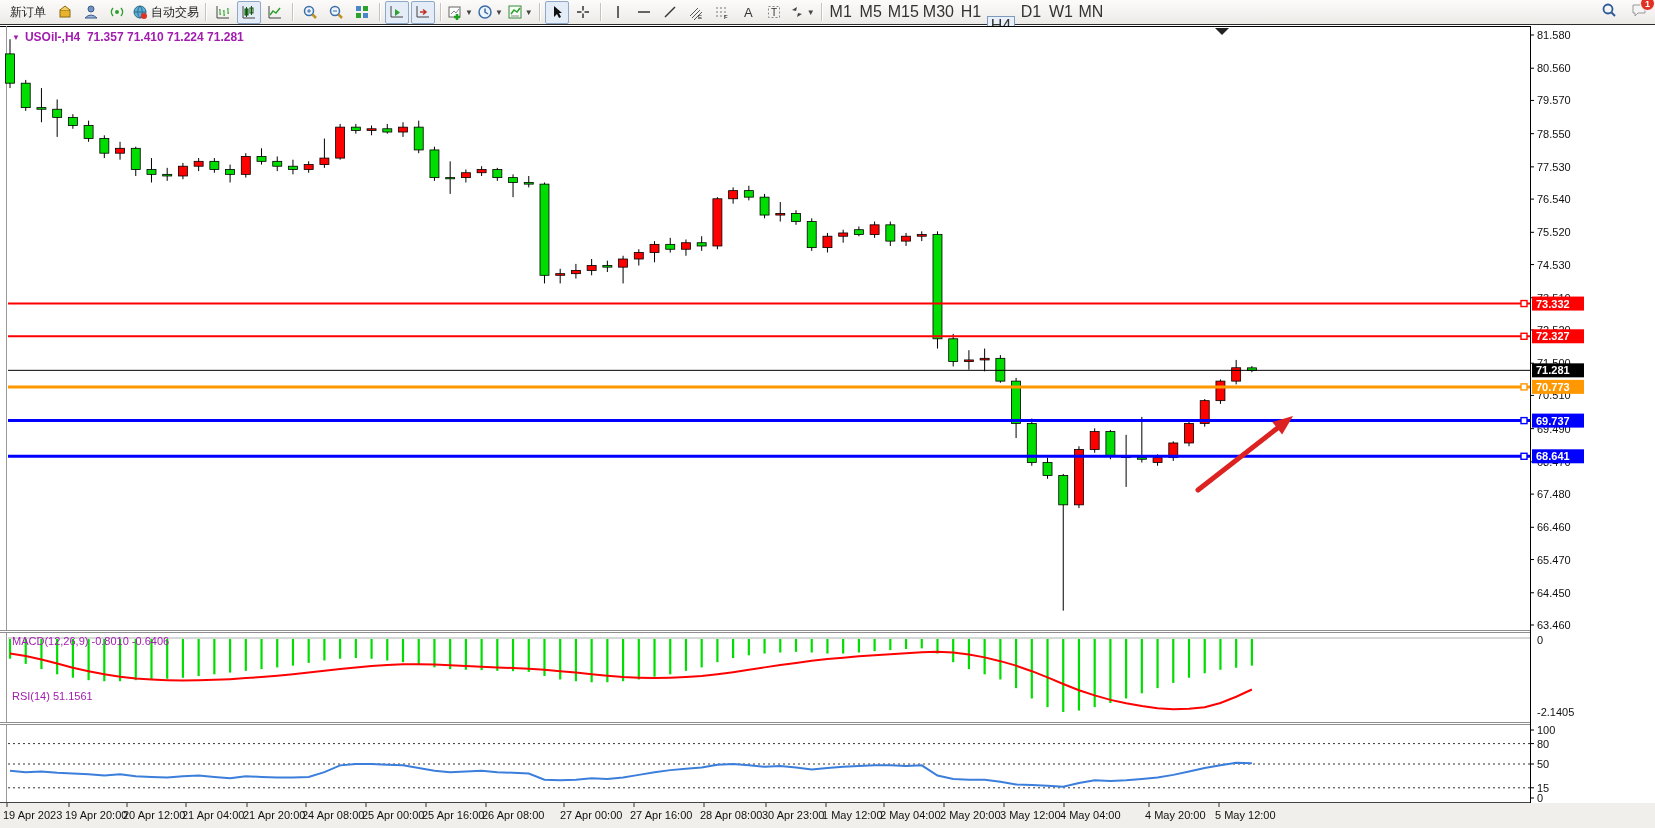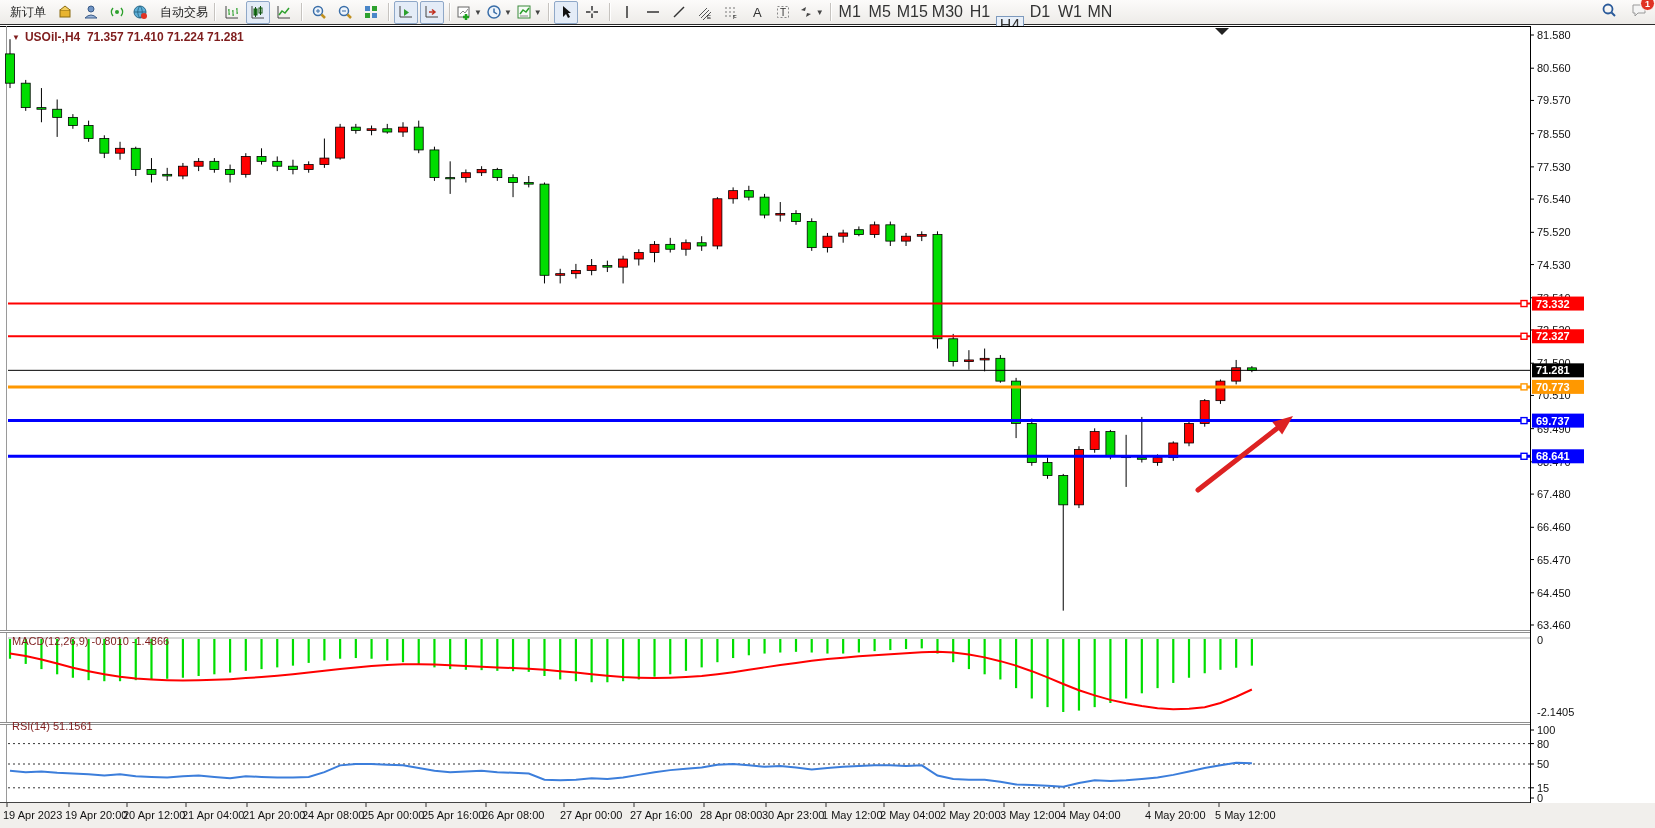--- a/index.html
+++ b/index.html
@@ -16,25 +16,25 @@
   .tb-dd{font-size:8px;color:#444;margin-left:2px;}
   .tf-btn{min-width:26px;height:19px;display:flex;align-items:center;justify-content:center;
     font-size:16px;color:#333;border:1px solid transparent;margin:0 1px;}
   .tf-btn.active{background:#e9f0f9;border:1px solid #7d99bd;margin-top:28px;}
   .tb-right{margin-left:auto;display:flex;align-items:center;margin-right:8px;}
   .chat-wrap{position:relative;margin-left:14px;}
   .badge{position:absolute;top:-6px;right:-8px;background:#e03224;color:#fff;border-radius:8px;
     min-width:13px;height:13px;font-size:9px;font-weight:bold;display:flex;align-items:center;
     justify-content:center;border:1px solid #fff;}
   
-  .pane-label{position:absolute;color:#7f1d1d;font-size:11px;white-space:nowrap;z-index:5;}
+  .pane-label{position:absolute;color:#a21caf;font-size:11px;white-space:nowrap;z-index:5;}
   #chart-title{left:12px;top:30px;font-weight:bold;font-size:12px;}
   #chart-title .tri{font-size:8px;margin-right:5px;vertical-align:1px;}
   #macd-label{left:12px;top:635px;}
-  #rsi-label{left:12px;top:720px;}
+  #rsi-label{left:12px;top:690px;}
   svg text{font-family:"Liberation Sans",sans-serif;}
 </style>
 </head>
 <body>
 
 <div id="app">
   <div class="toolbar" id="toolbar">
       <div class="tb-item text">
         <span style="margin-left:0">新订单</span>
       </div>
@@ -55,21 +55,21 @@
           <circle cx="8" cy="8" r="2" fill="#2da12d"></circle>
           <path d="M4 12 A6 6 0 0 1 4 4 M12 4 A6 6 0 0 1 12 12" fill="none" stroke="#2da12d" stroke-width="1.5"></path>
         </svg>
       </div>
       <div class="tb-item">
         <svg width="16" height="16" viewBox="0 0 16 16">
           <circle cx="8" cy="8" r="6" fill="#5fb0d8" stroke="#2a6a8a"></circle>
           <path d="M2 8 H14 M8 2 C5 5 5 11 8 14 C11 11 11 5 8 2" fill="none" stroke="#2a6a8a"></path>
           <circle cx="12" cy="12" r="3" fill="#e03224"></circle>
         </svg>
-        <span style="margin-left:12px">自动交易</span>
+        <span style="margin-left:3px">自动交易</span>
       </div>
       <div class="tb-sep"></div>
       <div class="tb-item">
         <svg width="16" height="16" viewBox="0 0 16 16">
           <path d="M2 2 V14 H14" stroke="#444" fill="none"></path>
           <path d="M5 11 V5 M4 6 H5 M5 10 H6 M9 12 V6 M8 7 H9 M9 11 H10 M13 10 V4 M12 5 H13 M13 9 H14" stroke="#2da12d" fill="none"></path>
         </svg>
       </div>
       <div class="tb-item pressed">
         <svg width="16" height="16" viewBox="0 0 16 16">
@@ -221,21 +221,21 @@
         <div class="chat-wrap"><svg width="16" height="16" viewBox="0 0 16 16">
             <path d="M2 3 H14 V11 H7 L4 14 V11 H2 Z" fill="#f4f4f4" stroke="#999"></path>
           </svg><span class="badge">1</span></div>
       </div>
     </div>
 
   <div class="pane-label" id="chart-title">
     <span class="tri">▼</span><span>USOil-,H4</span>&nbsp;
     <span>71.357 71.410 71.224 71.281</span>
   </div>
-  <div class="pane-label" id="macd-label">MACD(12,26,9) -0.8010 -1.4866</div>
+  <div class="pane-label" id="macd-label">MACD(12,26,9) -0.8010 -0.6406</div>
   <div class="pane-label" id="rsi-label">RSI(14) 51.1561</div>
 
   <svg id="chart-svg" width="1655" height="802" style="position:absolute;left:0;top:26px;">
       <rect x="0" y="0" width="1655" height="802" fill="#ffffff"></rect>
       <rect x="0" y="777" width="1655" height="25" fill="#f1efec"></rect>
       <line x1="0" y1="0.5" x2="1655" y2="0.5" stroke="#000"></line>
       <line x1="6.5" y1="0" x2="6.5" y2="777" stroke="#9a9a9a"></line>
       <g>
         <line x1="10" y1="13.232799999999855" x2="10" y2="62.07279999999986" stroke="#000000" stroke-width="1"></line>
         <rect x="5.5" y="27.88479999999994" width="9" height="29.304000000000187" fill="#00dd00" stroke="#000" stroke-width="0.8"></rect>

